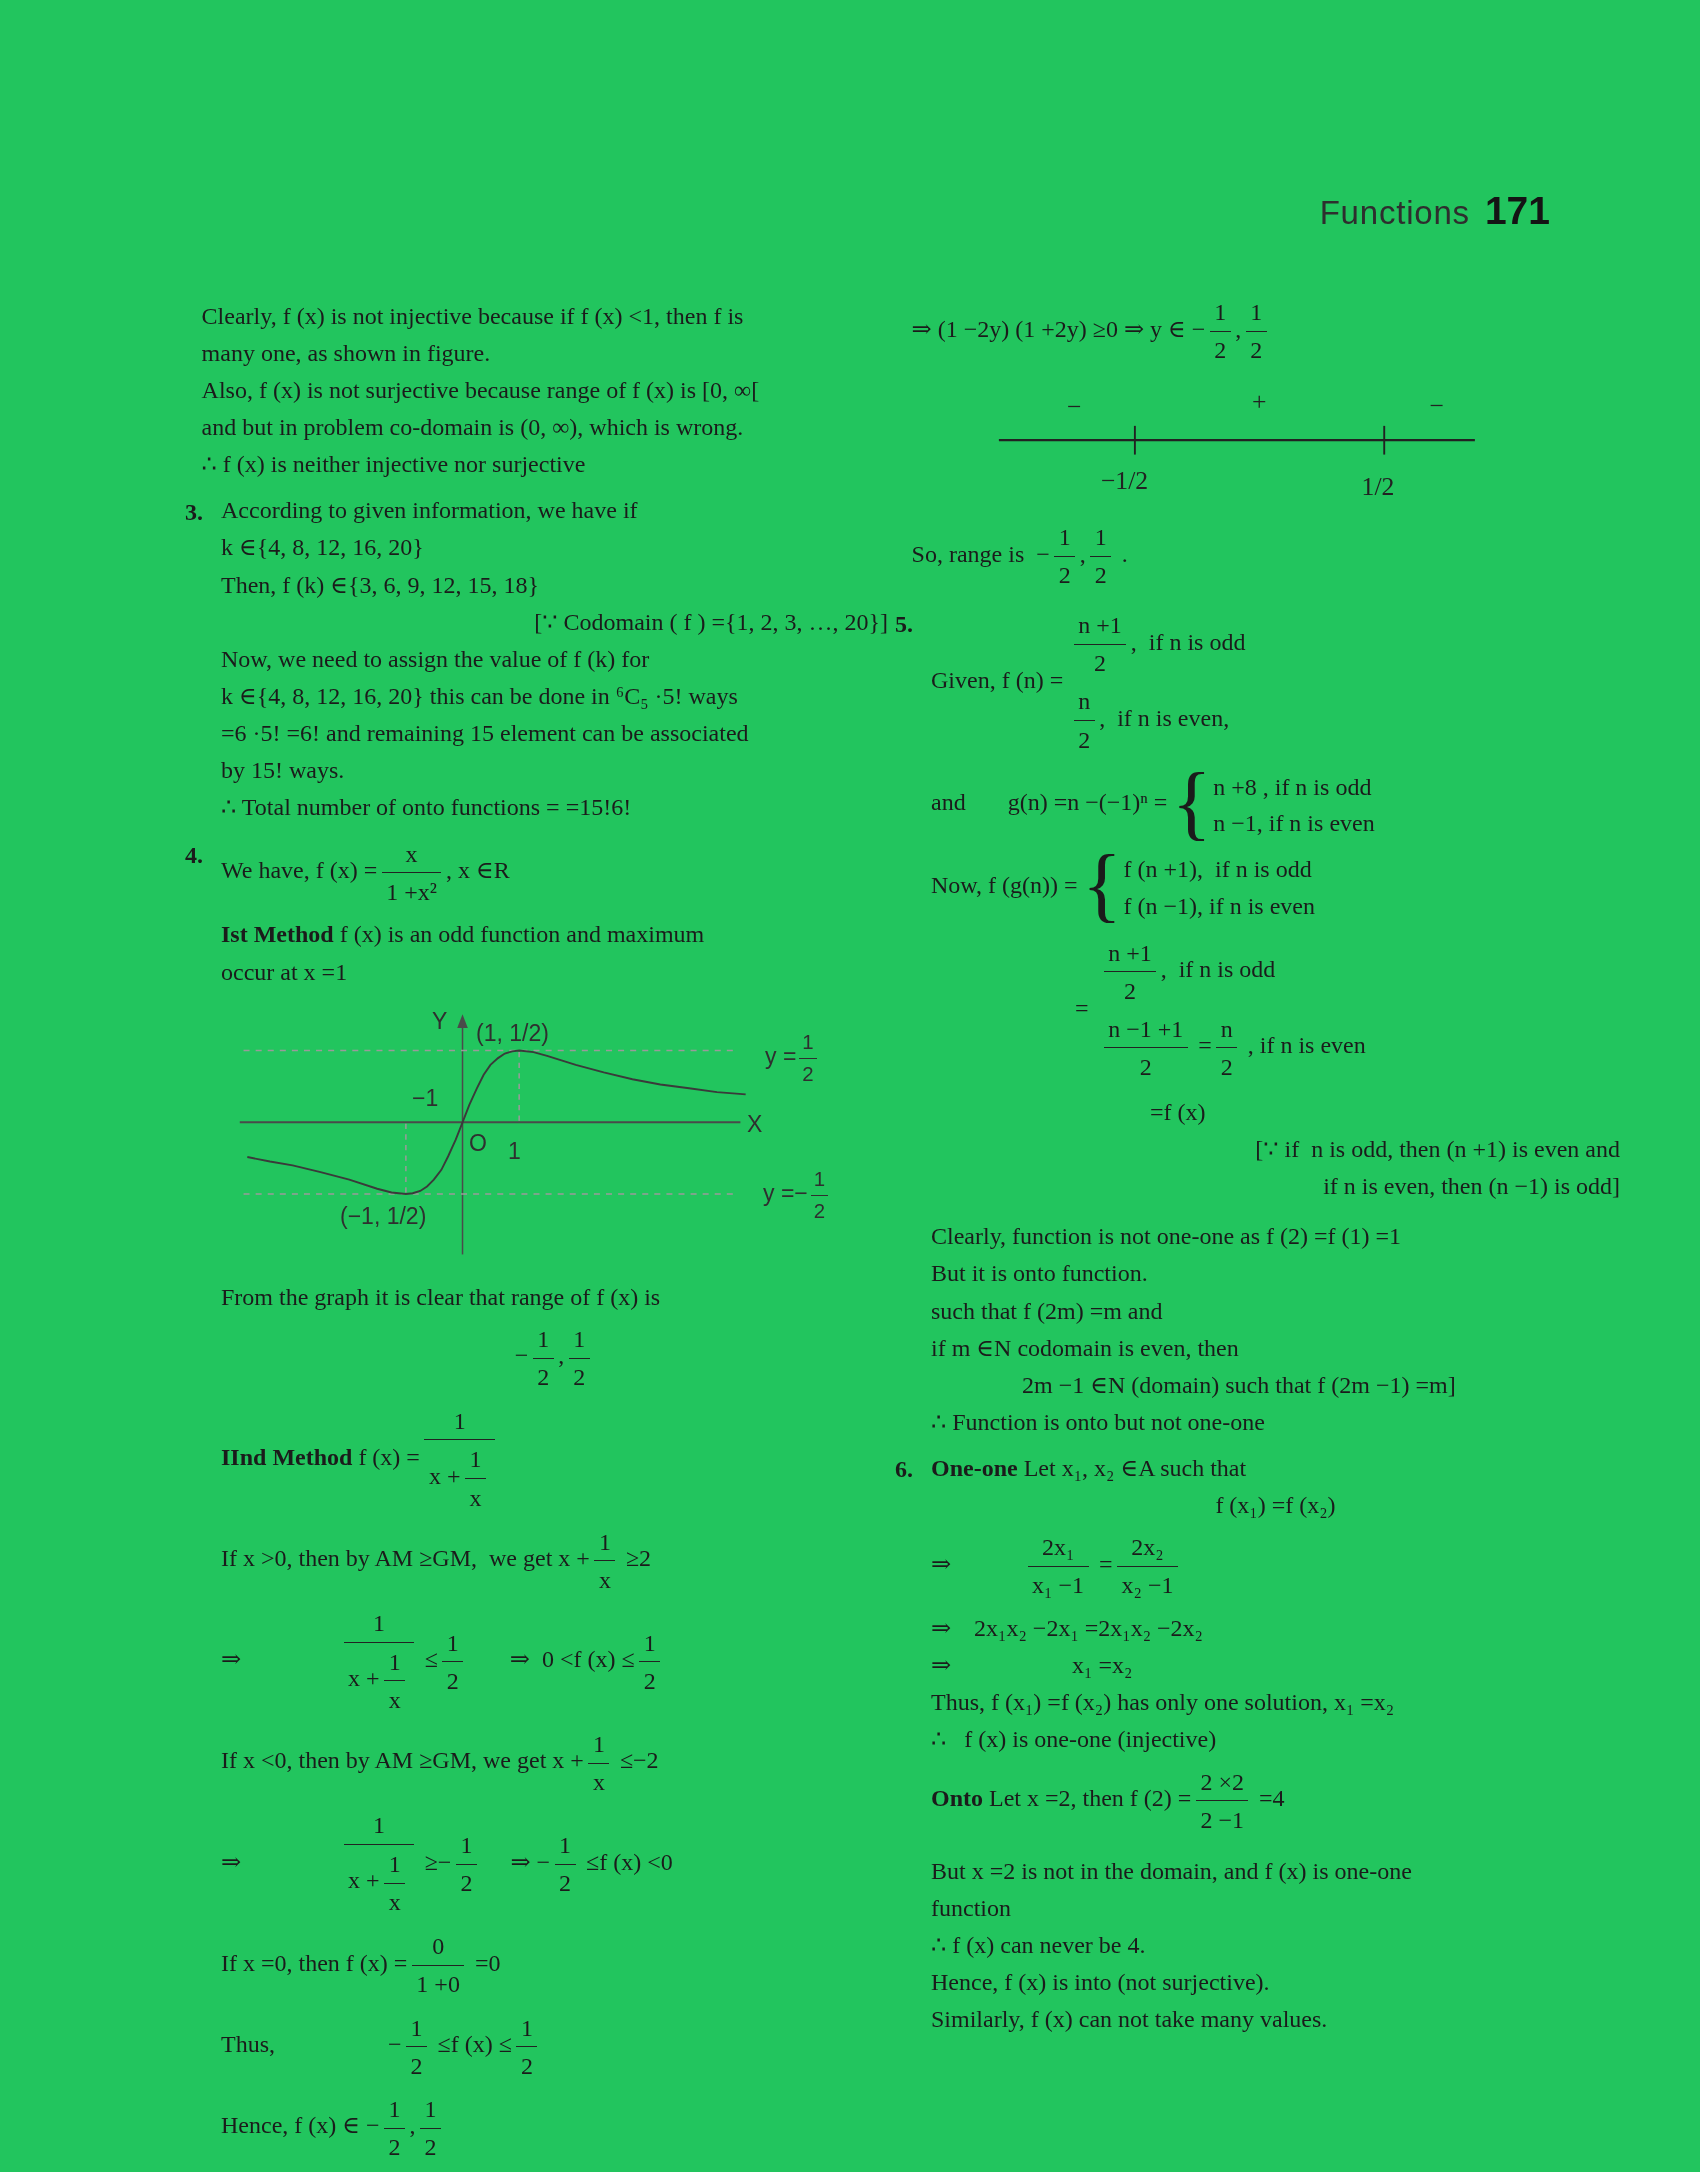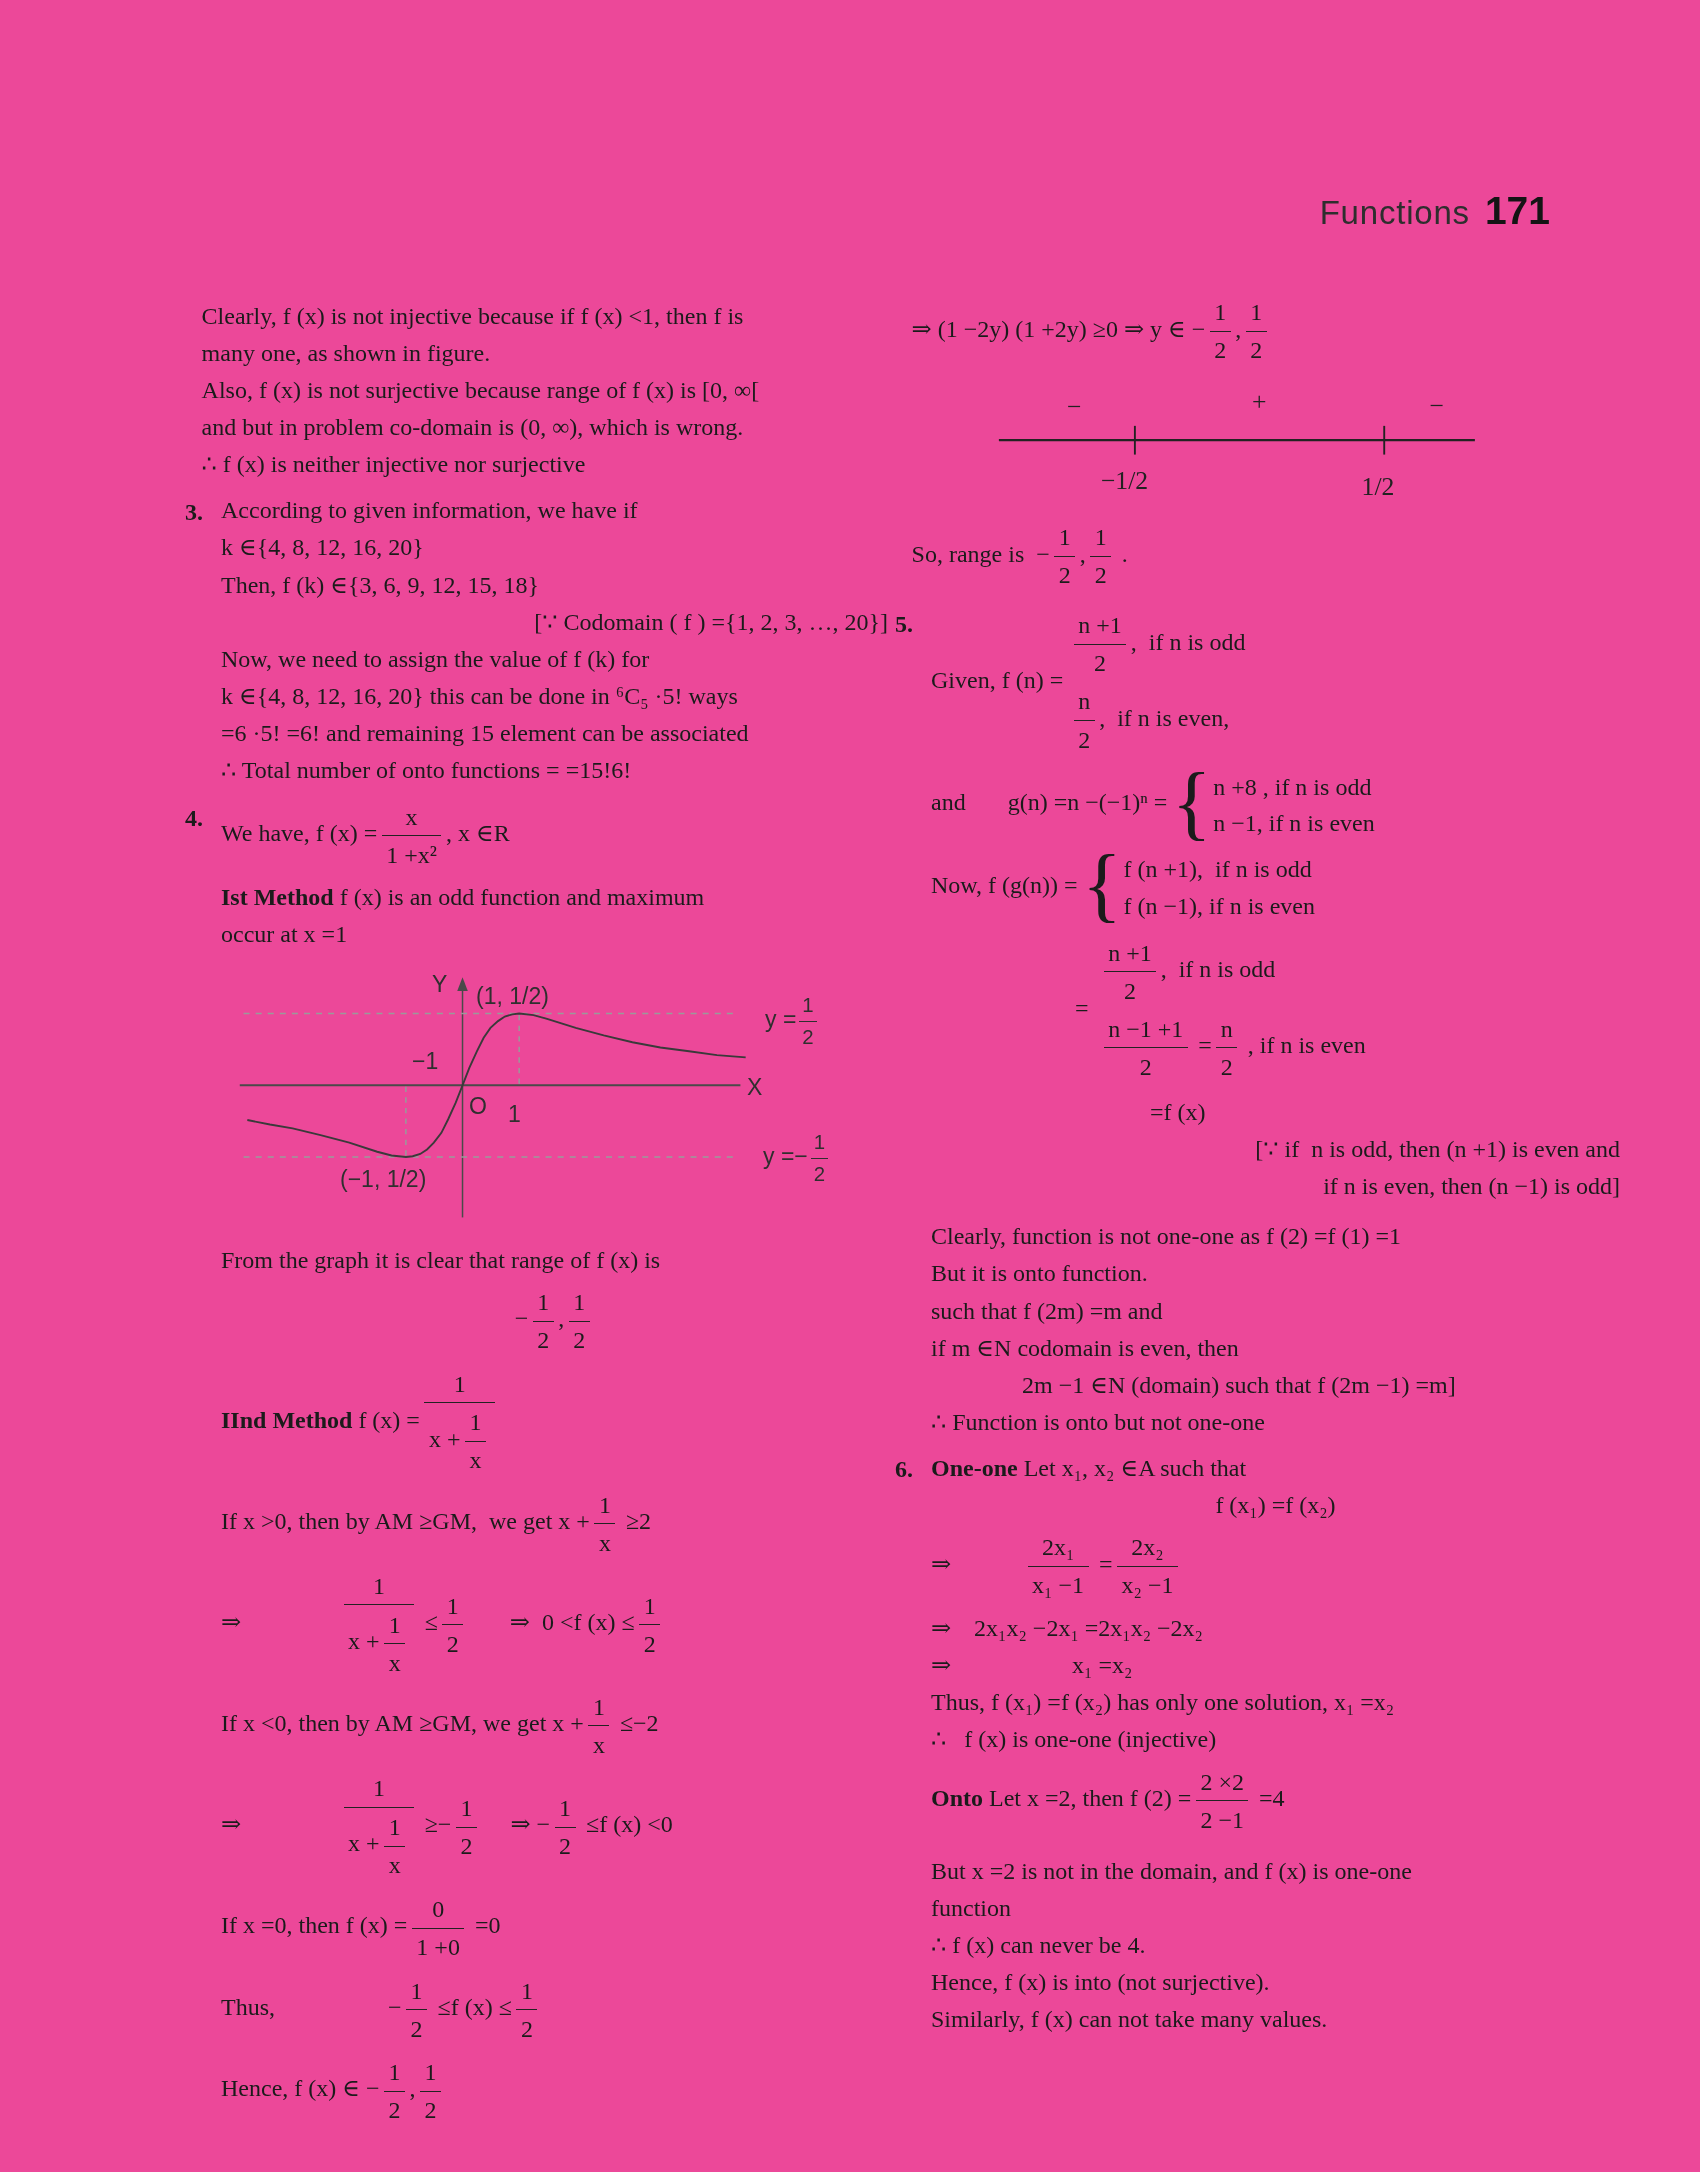--- a/index.html
+++ b/index.html
@@ -1,17 +1,17 @@
 <!DOCTYPE html>
 <html style="font-size:12px"><head>
 <meta charset="utf-8">
 <title>Functions 171</title>
 <style>
   html,body{margin:0;padding:0;background:#ffffff;}
-  .page{position:relative;width:1700px;height:2172px;background:#ec4899;
+  .page{position:relative;width:1700px;height:2172px;background:#22c55e;
         font-family:"Liberation Serif","DejaVu Serif",serif;font-size:24px;
         line-height:1.42;color:#1b1b1b;overflow:hidden;}
   .hdr{position:absolute;top:183px;left:0;width:1550px;text-align:right;
        font-family:"Liberation Sans","DejaVu Sans",sans-serif;white-space:nowrap;}
   .hdr-title{font-size:33px;color:#2e2e2e;letter-spacing:0.8px;}
   .hdr-page{font-size:39px;font-weight:bold;color:#141414;margin-left:15px;}
   .colL{position:absolute;left:185px;top:296px;width:703px;}
   .colR{position:absolute;left:895px;top:287px;width:725px;}
   .blk{padding-left:16.6px;}
   .item{position:relative;padding-left:36px;margin-top:12px;}
@@ -63,20 +63,21 @@
 
     <div class="item">
       <span class="ino">3.</span>
       <div class="ln"><span class="tr">According to given information, we have if</span></div>
       <div class="ln"><span class="tr">k ∈{4, 8, 12, 16, 20}</span></div>
       <div class="ln"><span class="tr">Then, f (k) ∈{3, 6, 9, 12, 15, 18}</span></div>
       <div class="ln rgt"><span class="tr">[∵ Codomain ( f ) ={1, 2, 3, …, 20}]</span></div>
       <div class="ln"><span class="tr">Now, we need to assign the value of f (k) for</span></div>
       <div class="ln"><span class="tr">k ∈{4, 8, 12, 16, 20} this can be done in ⁶C₅ ·5! ways</span></div>
       <div class="ln"><span class="tr">=6 ·5! =6! and remaining 15 element can be associated</span></div>
+      <div class="ln"><span class="tr">by 15! ways.</span></div>
       <div class="ln"><span class="tr">∴ Total number of onto functions = =15!6!</span></div>
     </div>
 
     <div class="item">
       <span class="ino">4.</span>
       <div class="ln disp"><span class="tr">We have, f (x) =</span><span class="frac"><span class="fn"><span class="tr">x</span></span><span class="fd"><span class="tr">1 +x²</span></span></span><span class="tr">, x ∈R</span></div>
       <div class="ln"><span class="bd">Ist Method</span><span class="tr"> f (x) is an odd function and maximum</span></div>
       <div class="ln"><span class="tr">occur at x =1</span></div>
 
       <div class="fig">

